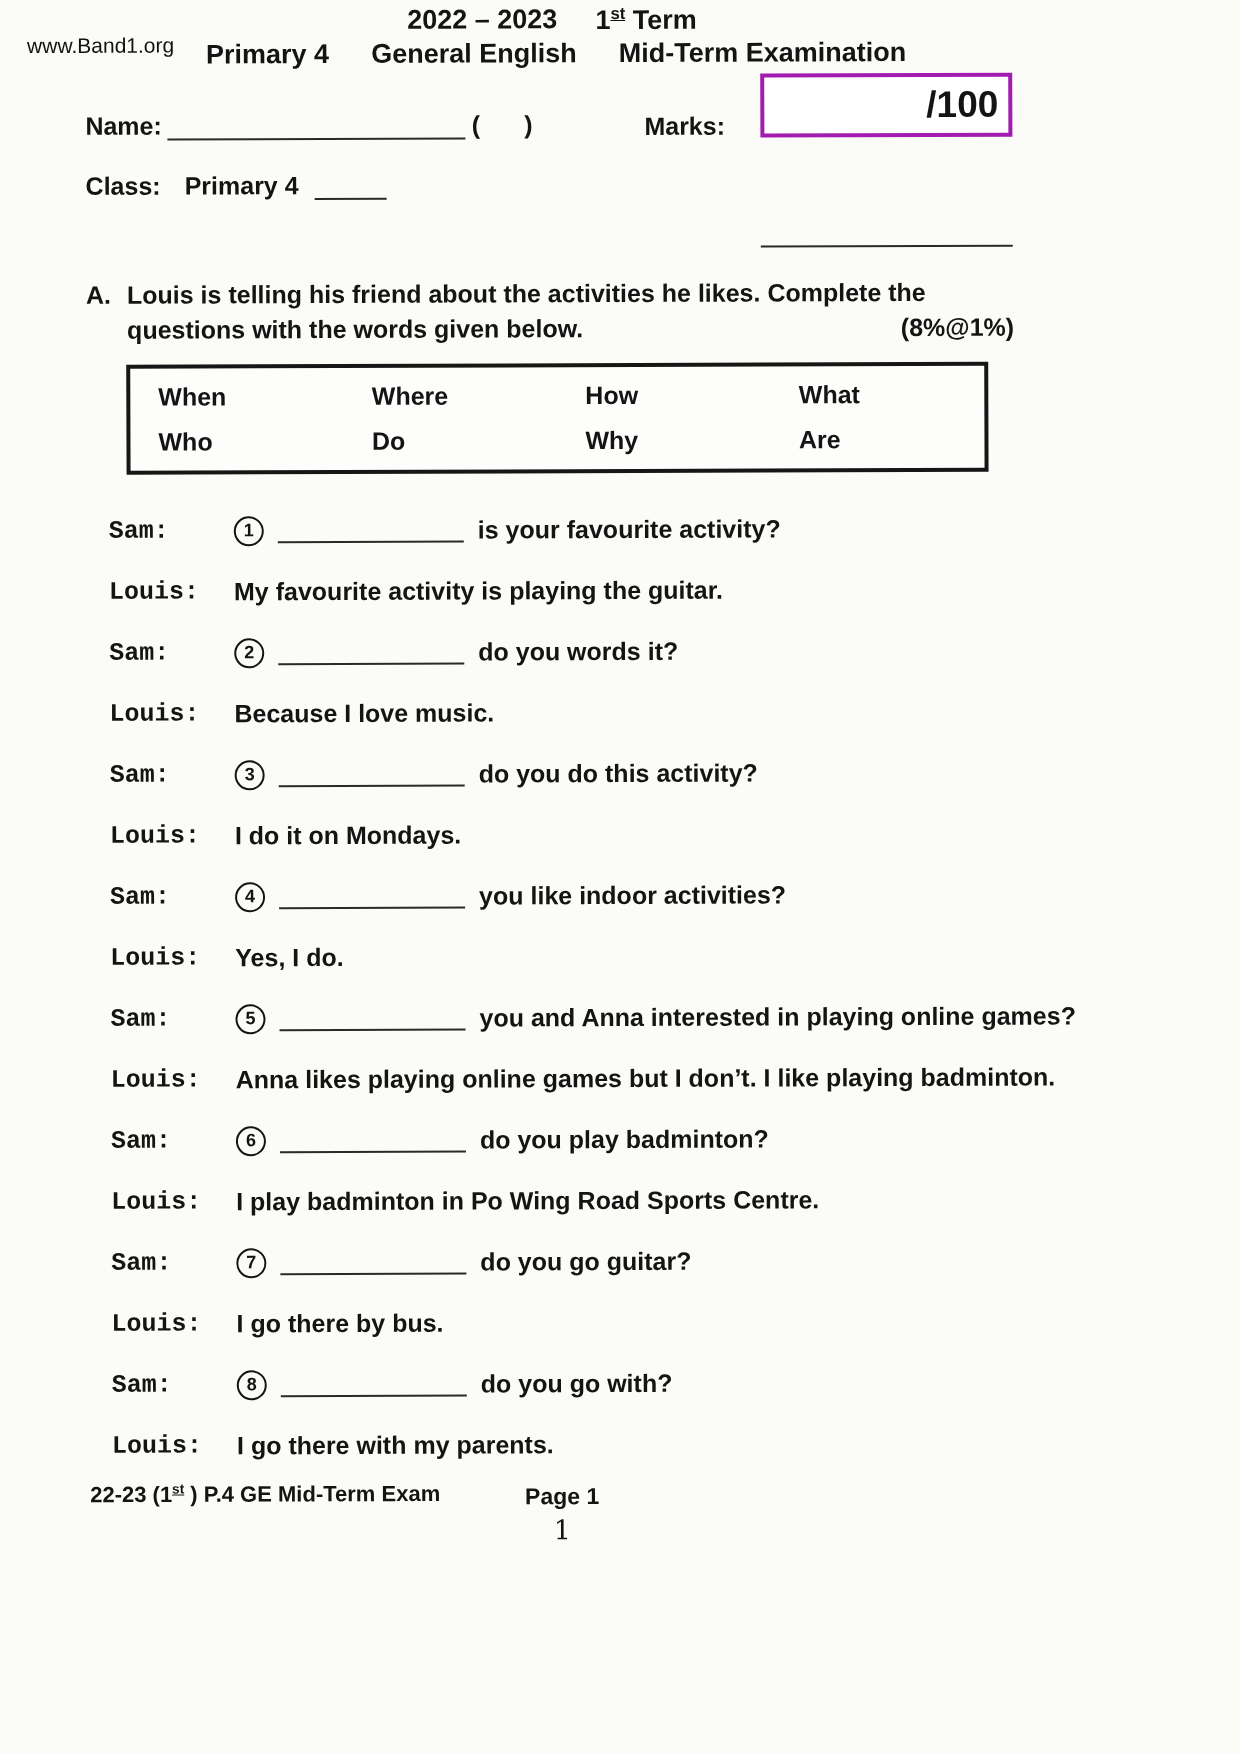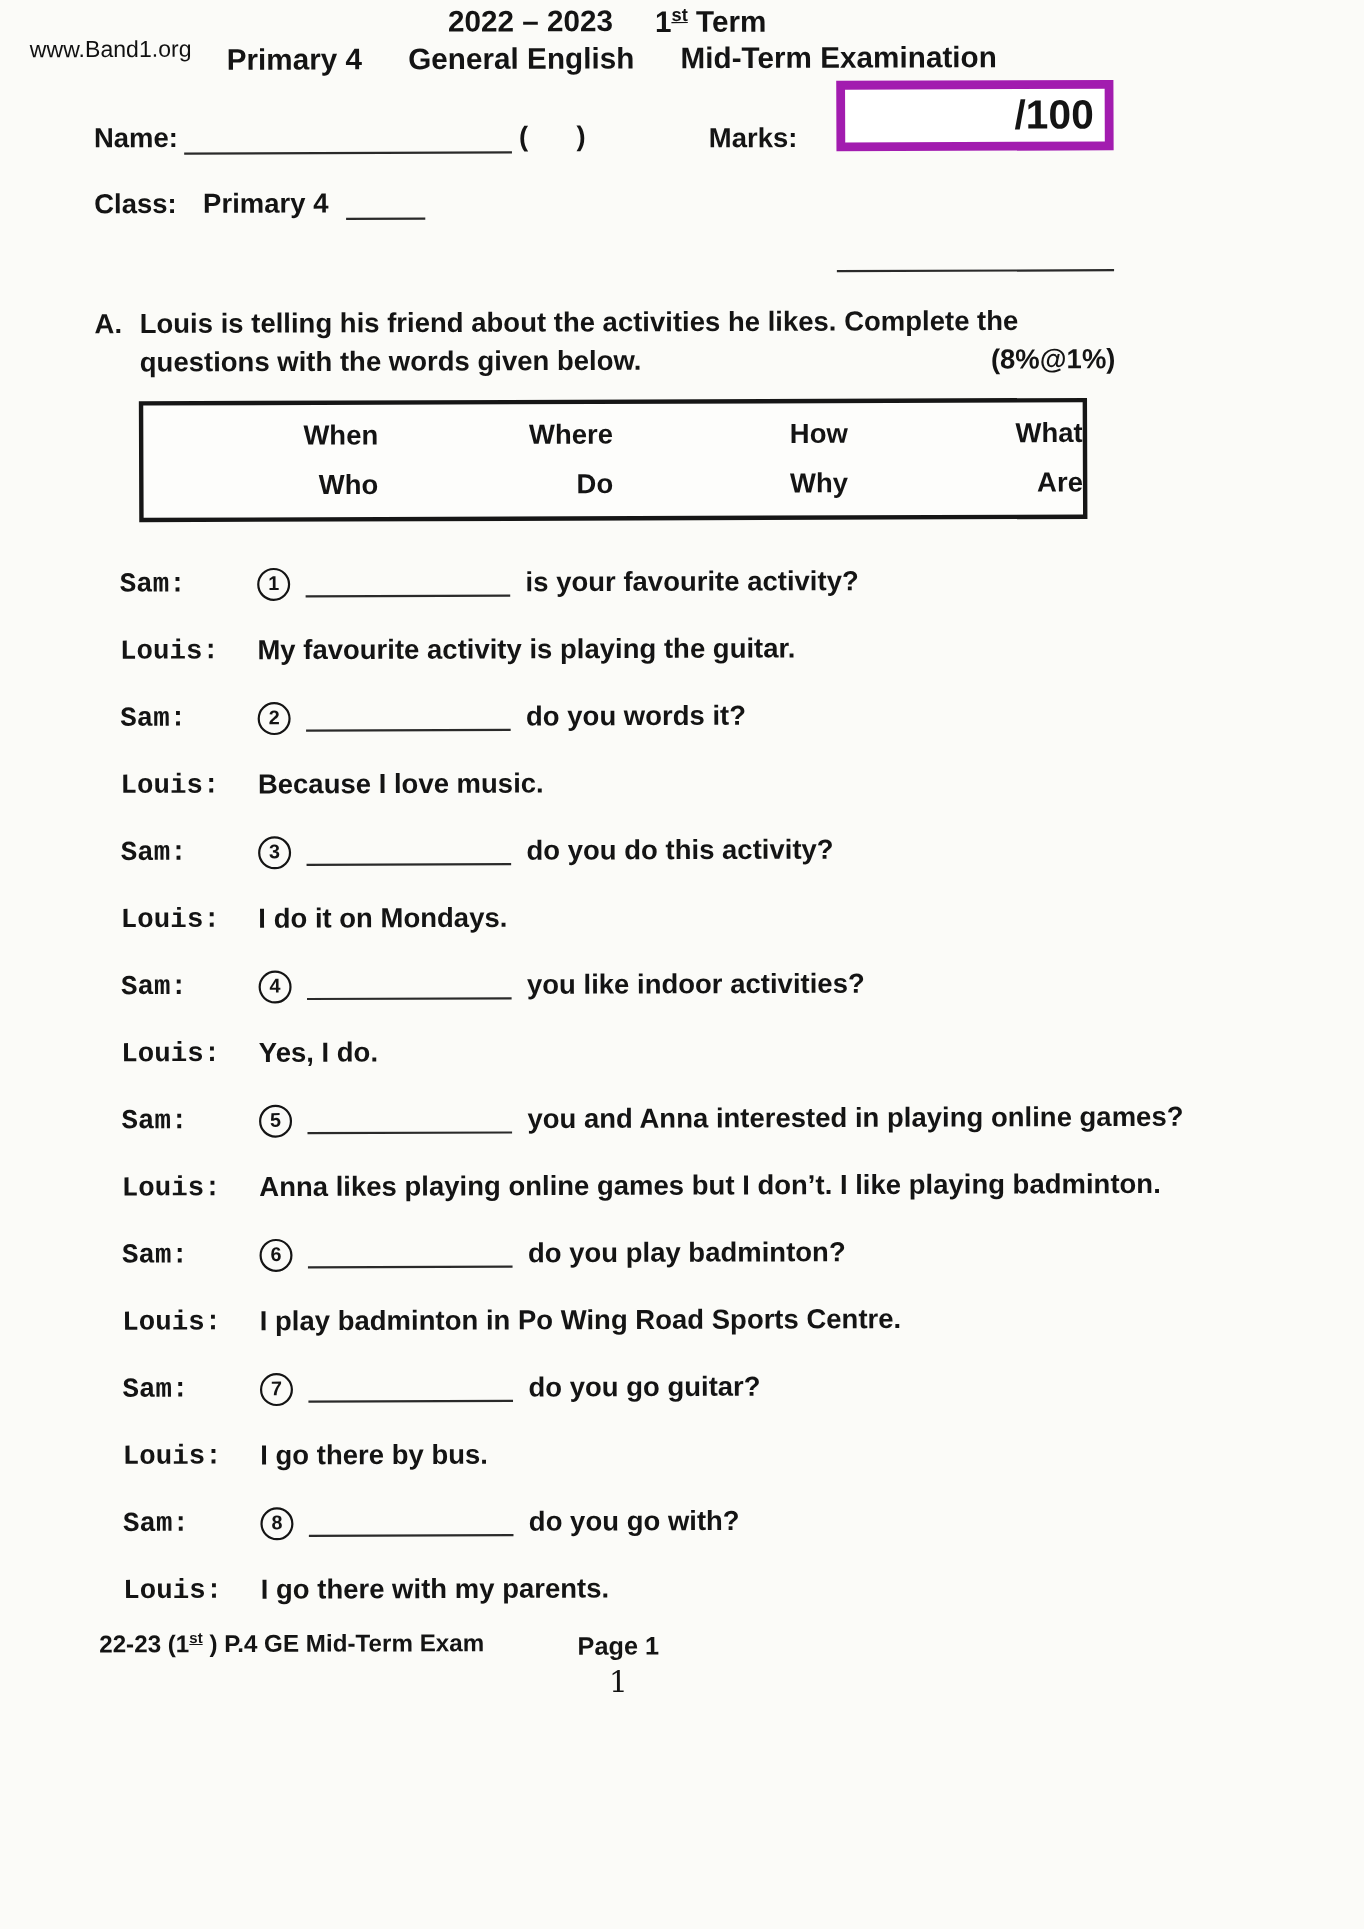--- a/index.html
+++ b/index.html
@@ -44,21 +44,21 @@
   }
   .name-blank { width: 298px; margin: 0 6px; }
   .paren-gap { display: inline-block; width: 44px; }
   .marks-label {
     position: absolute; top: 112px; left: 647px;
     font-size: 25px; font-weight: 600;
   }
   .marks-box {
     position: absolute; top: 74px; left: 763px;
     width: 252px; height: 64px;
-    border: 8px solid #a21caf;
+    border: 4px solid #a21caf;
     display: flex; align-items: center; justify-content: flex-end;
     padding-right: 10px;
     font-size: 37px; font-weight: 700;
     background: #fff;
   }
   .class-row {
     position: absolute; top: 170px; left: 88px;
     display: flex; align-items: flex-end;
     font-size: 25px; font-weight: 600;
   }
@@ -85,21 +85,21 @@
     width: 862px; height: 110px;
     border: 4px solid #161616;
     display: grid;
     grid-template-columns: repeat(4, 1fr);
     grid-template-rows: 1fr 1fr;
     align-items: center;
     background: #fdfdfb;
     padding: 6px 0;
   }
   .wordbox .word {
-    text-align: right;
+    text-align: left;
     font-size: 25px; font-weight: 600; margin-left: 28px;
   }
   
   .dialogue {
     position: absolute; top: 499px; left: 110px; right: 12px;
   }
   .dlg-row {
     height: 61px;
     display: flex; align-items: center;
     white-space: nowrap;

